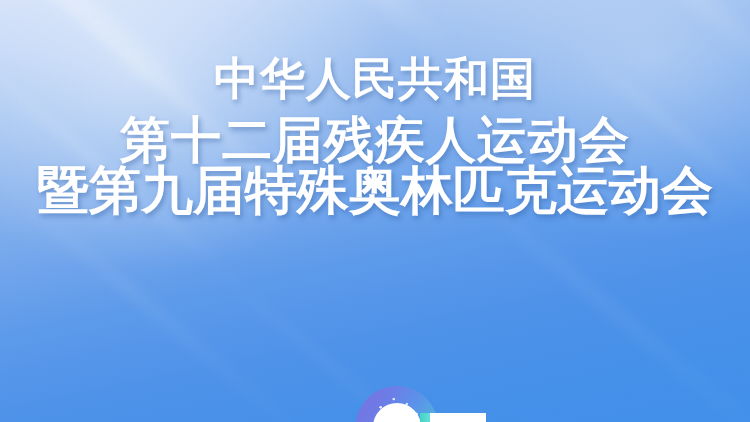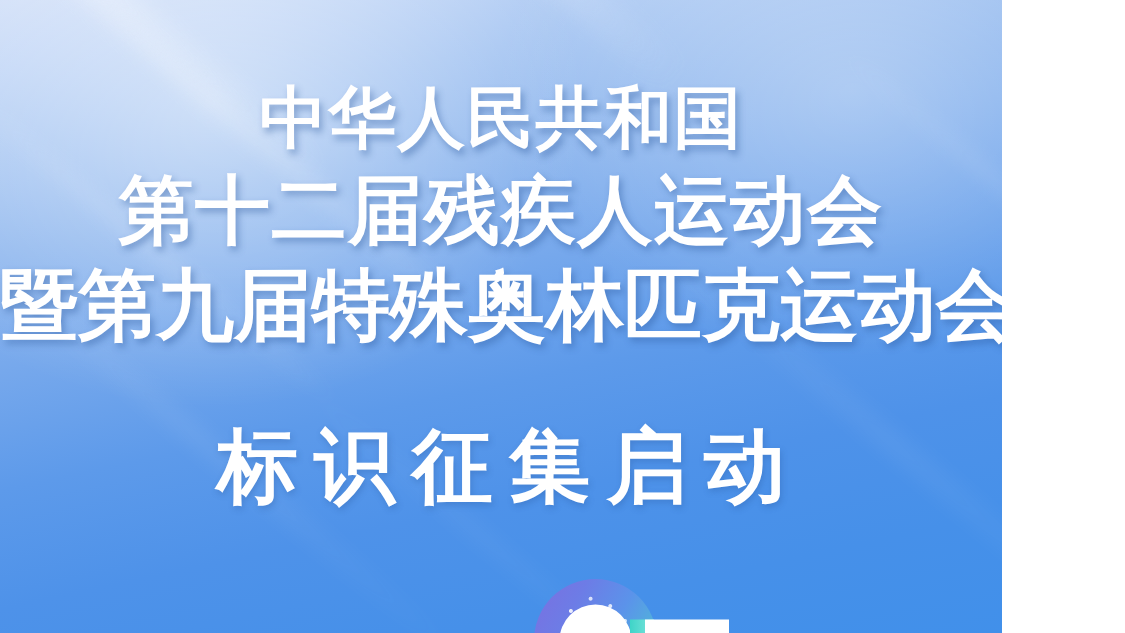--- a/index.html
+++ b/index.html
@@ -6,21 +6,21 @@
     margin: 0;
     padding: 0;
     background: #ffffff;
   }
   body {
     font-family: "Liberation Sans", sans-serif;
   }
 
   .banner {
     position: relative;
-    width: 668px;
+    width: 750px;
     height: 422px;
     overflow: hidden;
     background: linear-gradient(168deg,
         #cfdef8 0%,
         #bed4f6 8%,
         #a7c6f2 18%,
         #8fb7ee 30%,
         #76a8ec 44%,
         #5d9aea 58%,
         #4e92e9 72%,
@@ -73,21 +73,21 @@
   }
   .serif-line {
     font-family: "Liberation Serif", "DejaVu Serif", serif;
     font-weight: 700;
     color: #ffffff;
     white-space: nowrap;
     text-shadow: 2px 3px 5px rgba(40, 85, 155, 0.42);
     line-height: 1.0;
   }
   .line1 { font-size: 45px; letter-spacing: 1px; margin-bottom: 13px; }
-  .line2 { font-size: 50px; letter-spacing: 1px; margin-bottom: 14px; }
+  .line2 { font-size: 50px; letter-spacing: 1px; }
   .line3 { font-size: 52px; letter-spacing: 0px; margin-bottom: 12px; }
 
   .hei-line {
     position: absolute;
     left: 0;
     right: 0;
     top: 283px;
     text-align: center;
     font-family: "Liberation Sans", "DejaVu Sans", sans-serif;
     font-weight: 700;
@@ -170,21 +170,20 @@
     <div class="streak s9"></div>
     <div class="streak s10"></div>
   </div>
 
   <div class="headline">
     <div class="serif-line line1">中华人民共和国</div>
     <div class="serif-line line2">第十二届残疾人运动会</div>
     <div class="serif-line line3">暨第九届特殊奥林匹克运动会</div>
   </div>
 
-  <div class="hei-line">标识征集启动</div>
 
   <div class="emblem">
     <div class="emblem-sparkles"></div>
   </div>
   <div class="emblem-teal"></div>
   <div class="emblem-bar"></div>
 
 </div>
 
 </body></html>

